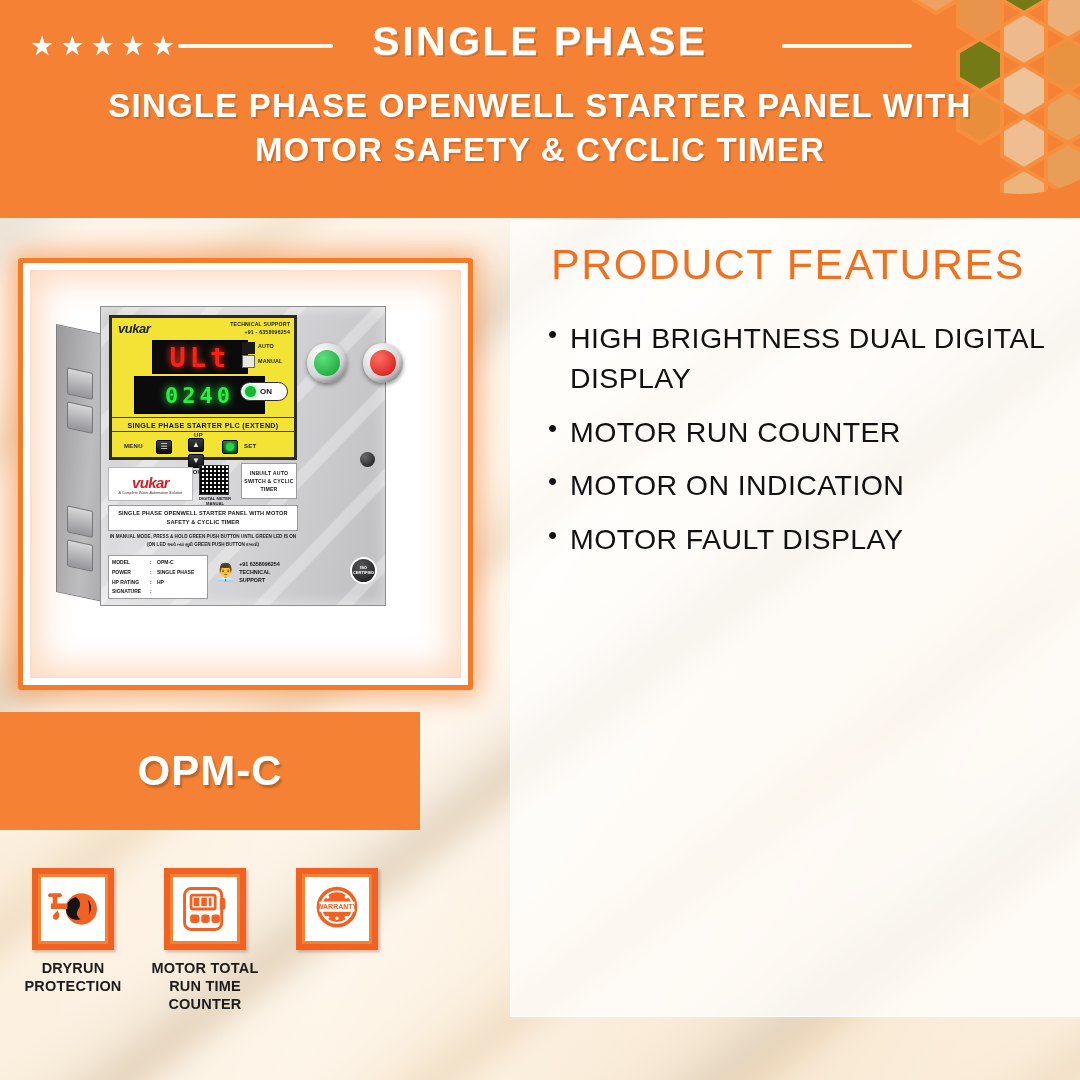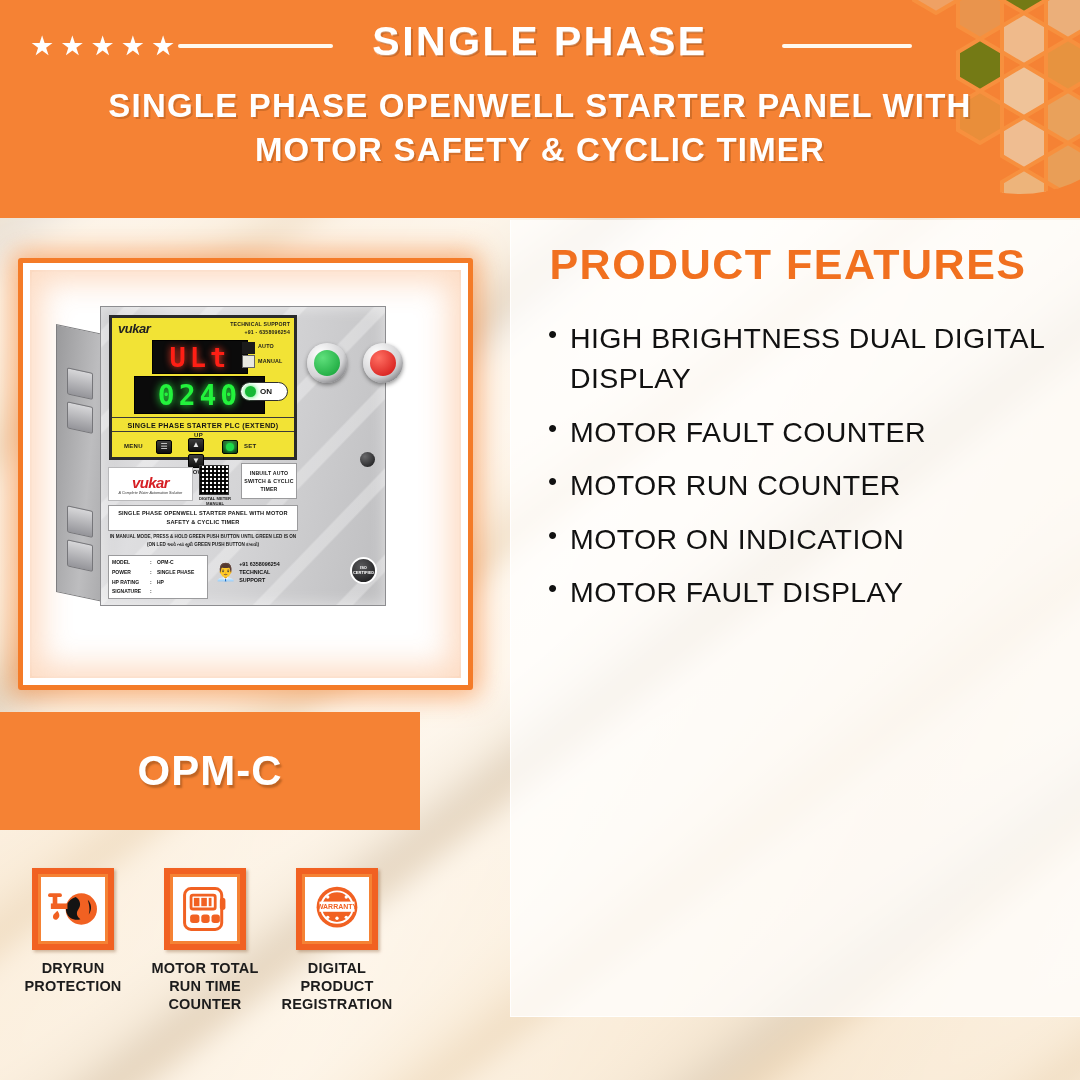--- a/index.html
+++ b/index.html
@@ -124,21 +124,21 @@
   #plc-support{
     position:absolute; right:4px; top:3px; text-align:right;
     font-size:5.2px; font-weight:bold; color:#1a1a1a; line-height:1.45; letter-spacing:.2px;
   }
   .seg-screen{
     position:absolute; background:#0b0b0b; border:1px solid #000;
     display:flex; align-items:center; justify-content:center;
     font-family:"DejaVu Sans Mono", monospace; font-weight:bold; letter-spacing:4px;
   }
   #seg-top{ left:40px; top:22px; width:96px; height:34px; color:#ff1f15; font-size:27px; text-shadow:0 0 7px #ff3b25; }
-  #seg-bot{ left:22px; top:58px; width:131px; height:38px; color:#23f33c; font-size:28px; text-shadow:0 0 8px #2bff45; }
+  #seg-bot{ left:22px; top:58px; width:131px; height:38px; color:#23f33c; font-size:22px; text-shadow:0 0 8px #2bff45; }
   #mode-sw{ position:absolute; right:8px; top:24px; width:44px; height:30px; }
   .sw-blk{ position:absolute; left:0; top:0; width:13px; height:12px; background:#1b1b1b; }
   .sw-wht{ position:absolute; left:0; top:13px; width:13px; height:13px; background:#e8e8e0; border:1px solid #666; }
   .sw-lab{ position:absolute; left:16px; font-size:5.4px; font-weight:bold; color:#1a1a1a; letter-spacing:.2px; }
   #on-pill{
     position:absolute; right:6px; top:64px; width:48px; height:19px;
     background:#ffffff; border:1px solid #2f2f2f; border-radius:10px;
     display:flex; align-items:center; gap:4px; padding-left:4px;
   }
   #on-dot{ width:11px; height:11px; border-radius:50%; background:#16b836; box-shadow:0 0 5px #23e24a; }
@@ -261,21 +261,21 @@
   
   #right-panel{
     position:absolute; left:510px; top:220px; width:570px; height:797px;
     background:rgba(255,255,255,.72);
     border-left:1px solid rgba(255,255,255,.85);
     border-bottom:1px solid rgba(255,255,255,.85);
   }
   #features-title{
     position:absolute; left:508px; top:240px; width:560px;
     text-align:center; color:#F1701F;
-    font-size:43px; font-weight:bold; letter-spacing:1.5px;
+    font-size:43px; font-weight:normal; letter-spacing:1.5px;
   }
   #features-list{
     position:absolute; left:548px; top:318px; width:520px;
   }
   #features-list li{
     list-style:none; position:relative;
     padding-left:22px; margin-bottom:13px;
     font-size:28.5px; color:#111111; line-height:1.42; letter-spacing:.4px;
   }
   #features-list li:before{
@@ -495,26 +495,24 @@
           <rect x="11" y="19" width="38" height="11" fill="#ffffff"></rect>
           <text x="30" y="27.5" font-family="Liberation Sans, sans-serif" font-size="7.5" font-weight="bold" fill="#F16122" text-anchor="middle">WARRANTY</text>
           <circle cx="20" cy="36" r="1.8" fill="#ffffff"></circle>
           <circle cx="30" cy="37" r="1.8" fill="#ffffff"></circle>
           <circle cx="40" cy="36" r="1.8" fill="#ffffff"></circle>
           <circle cx="20" cy="14" r="1.8" fill="#ffffff"></circle>
           <circle cx="40" cy="14" r="1.8" fill="#ffffff"></circle>
         </svg>
       </div>
     </div>
-    <div class="badge-cap">DIGITAL PRODUCT REGISTRATION</div>
   </div>
 
 </div>
 
 <div id="right-panel"></div>
 <div id="features-title">PRODUCT FEATURES</div>
 <ul id="features-list">
   <li>HIGH BRIGHTNESS DUAL DIGITAL DISPLAY</li>
-  <li>MOTOR FAULT COUNTER</li>
   <li>MOTOR RUN COUNTER</li>
   <li>MOTOR ON INDICATION</li>
   <li>MOTOR FAULT DISPLAY</li>
 </ul>
 
 </body></html>

